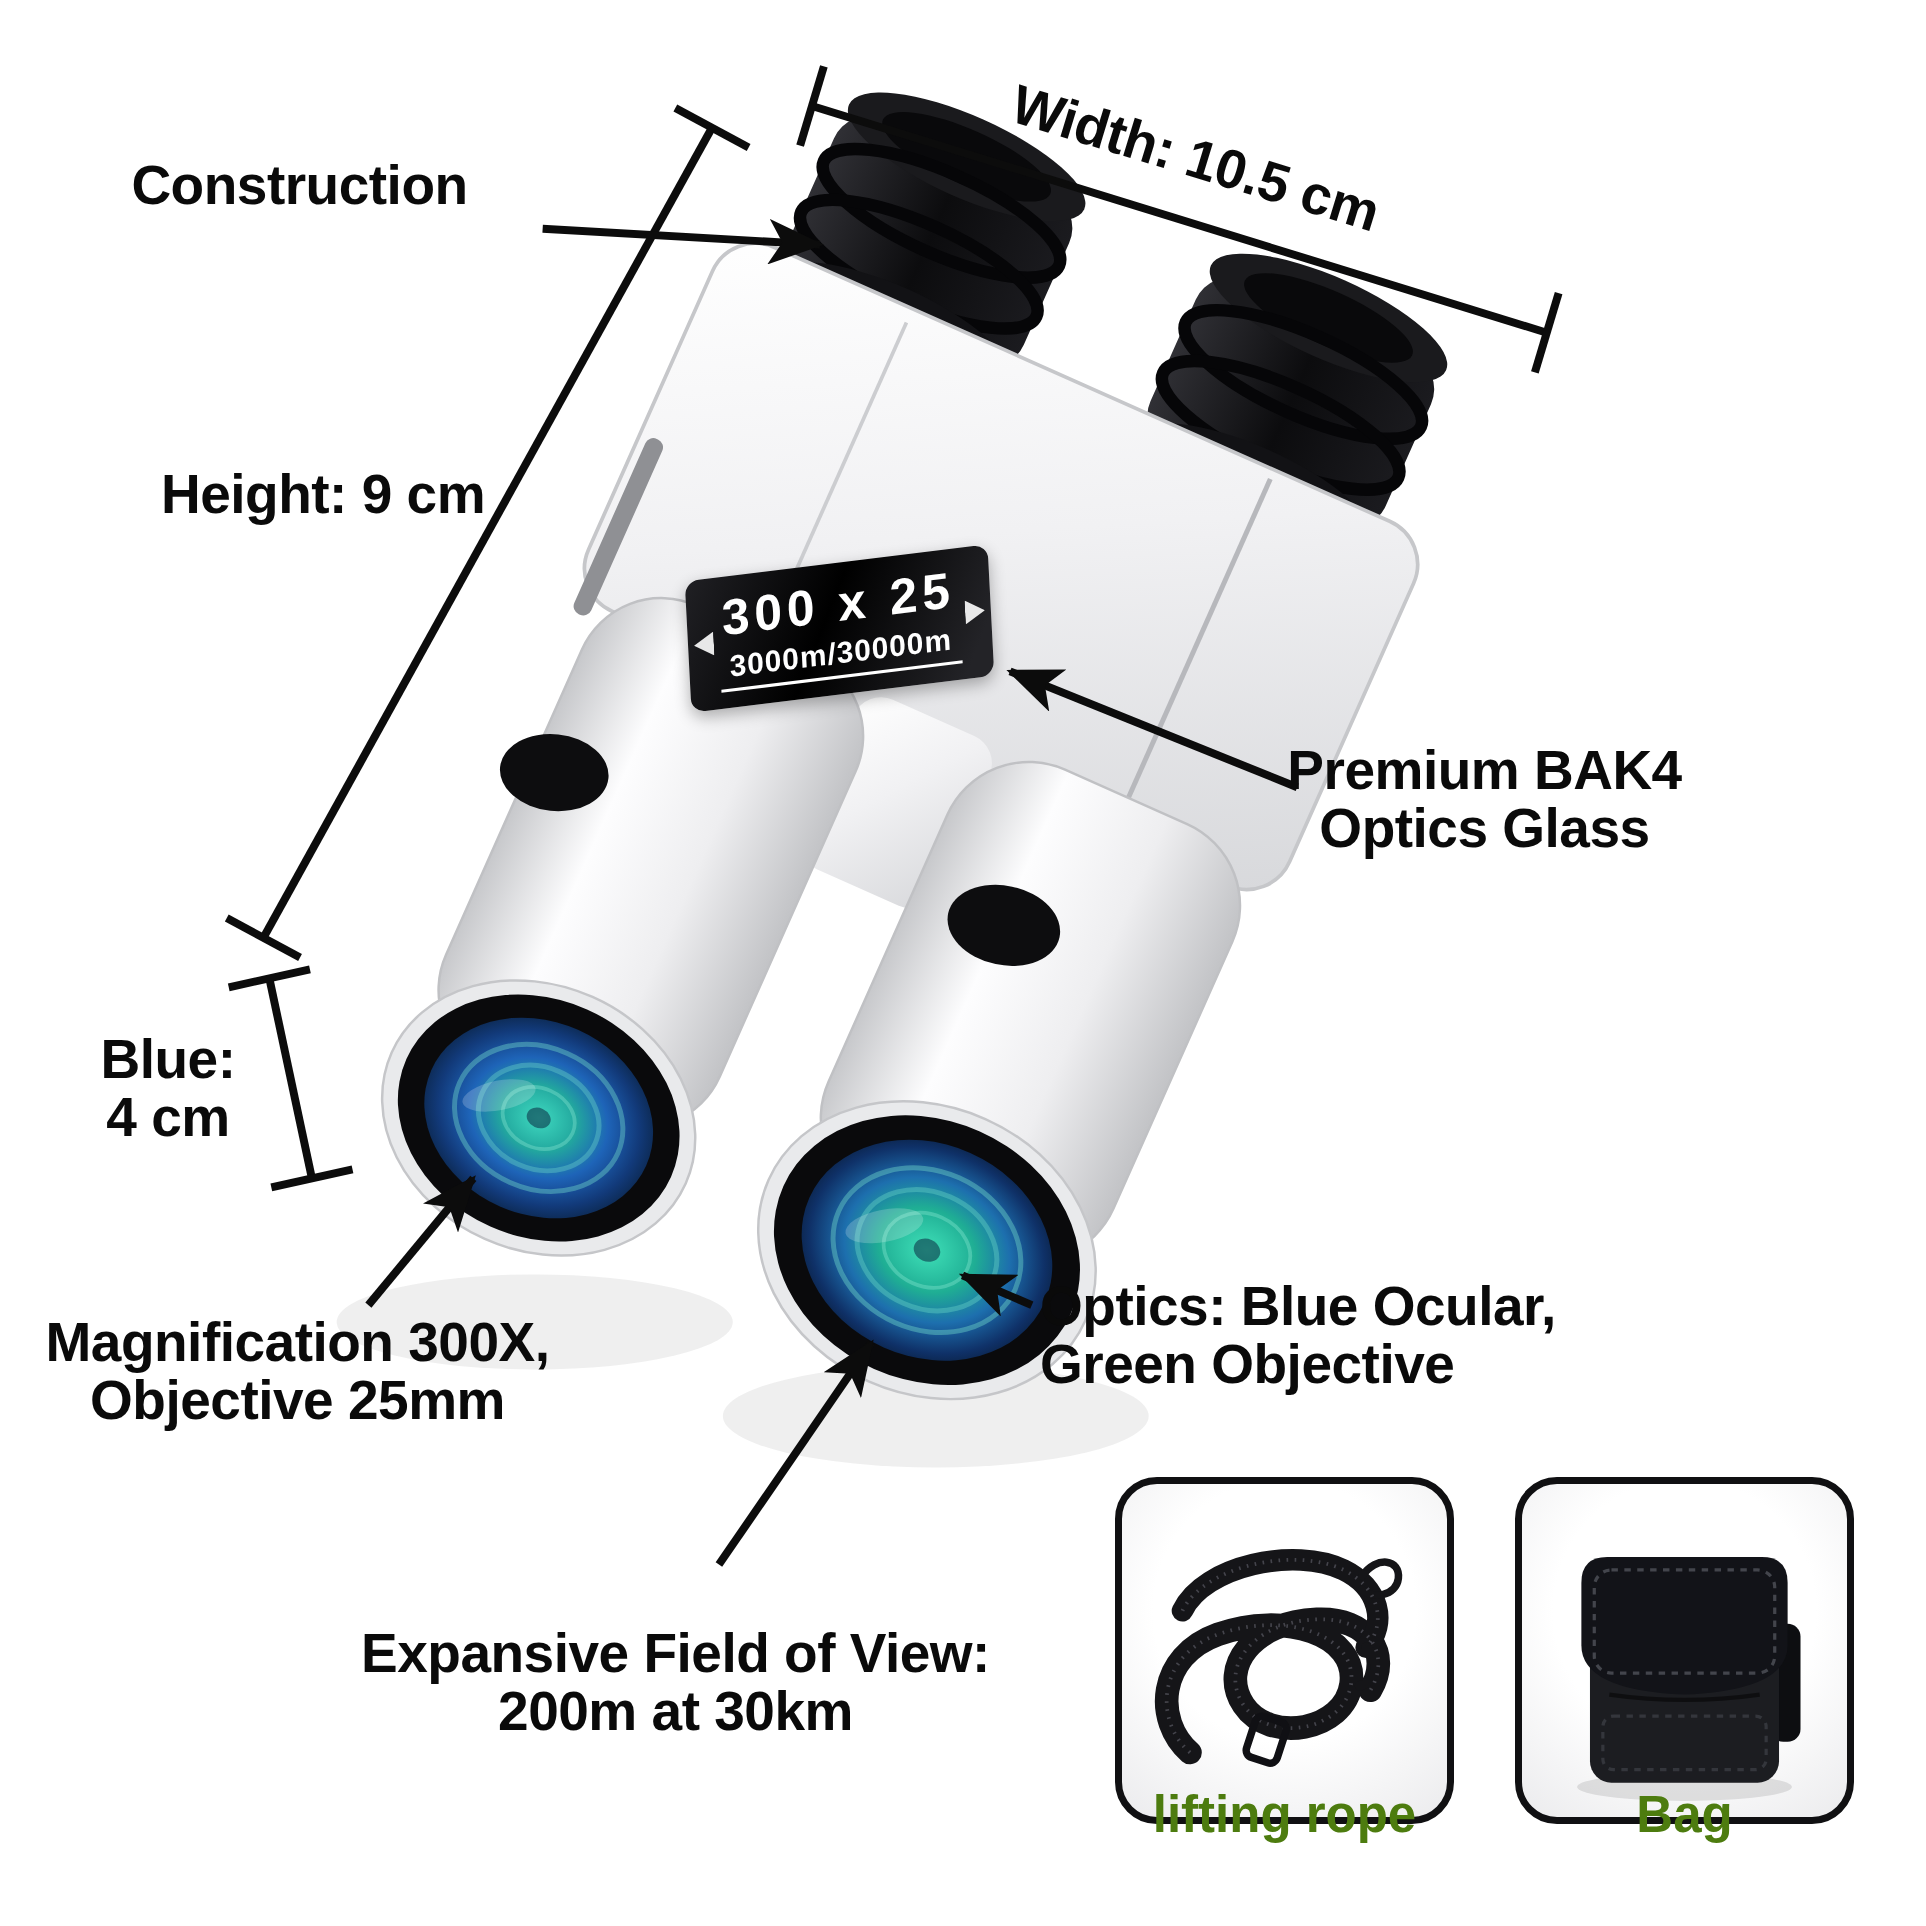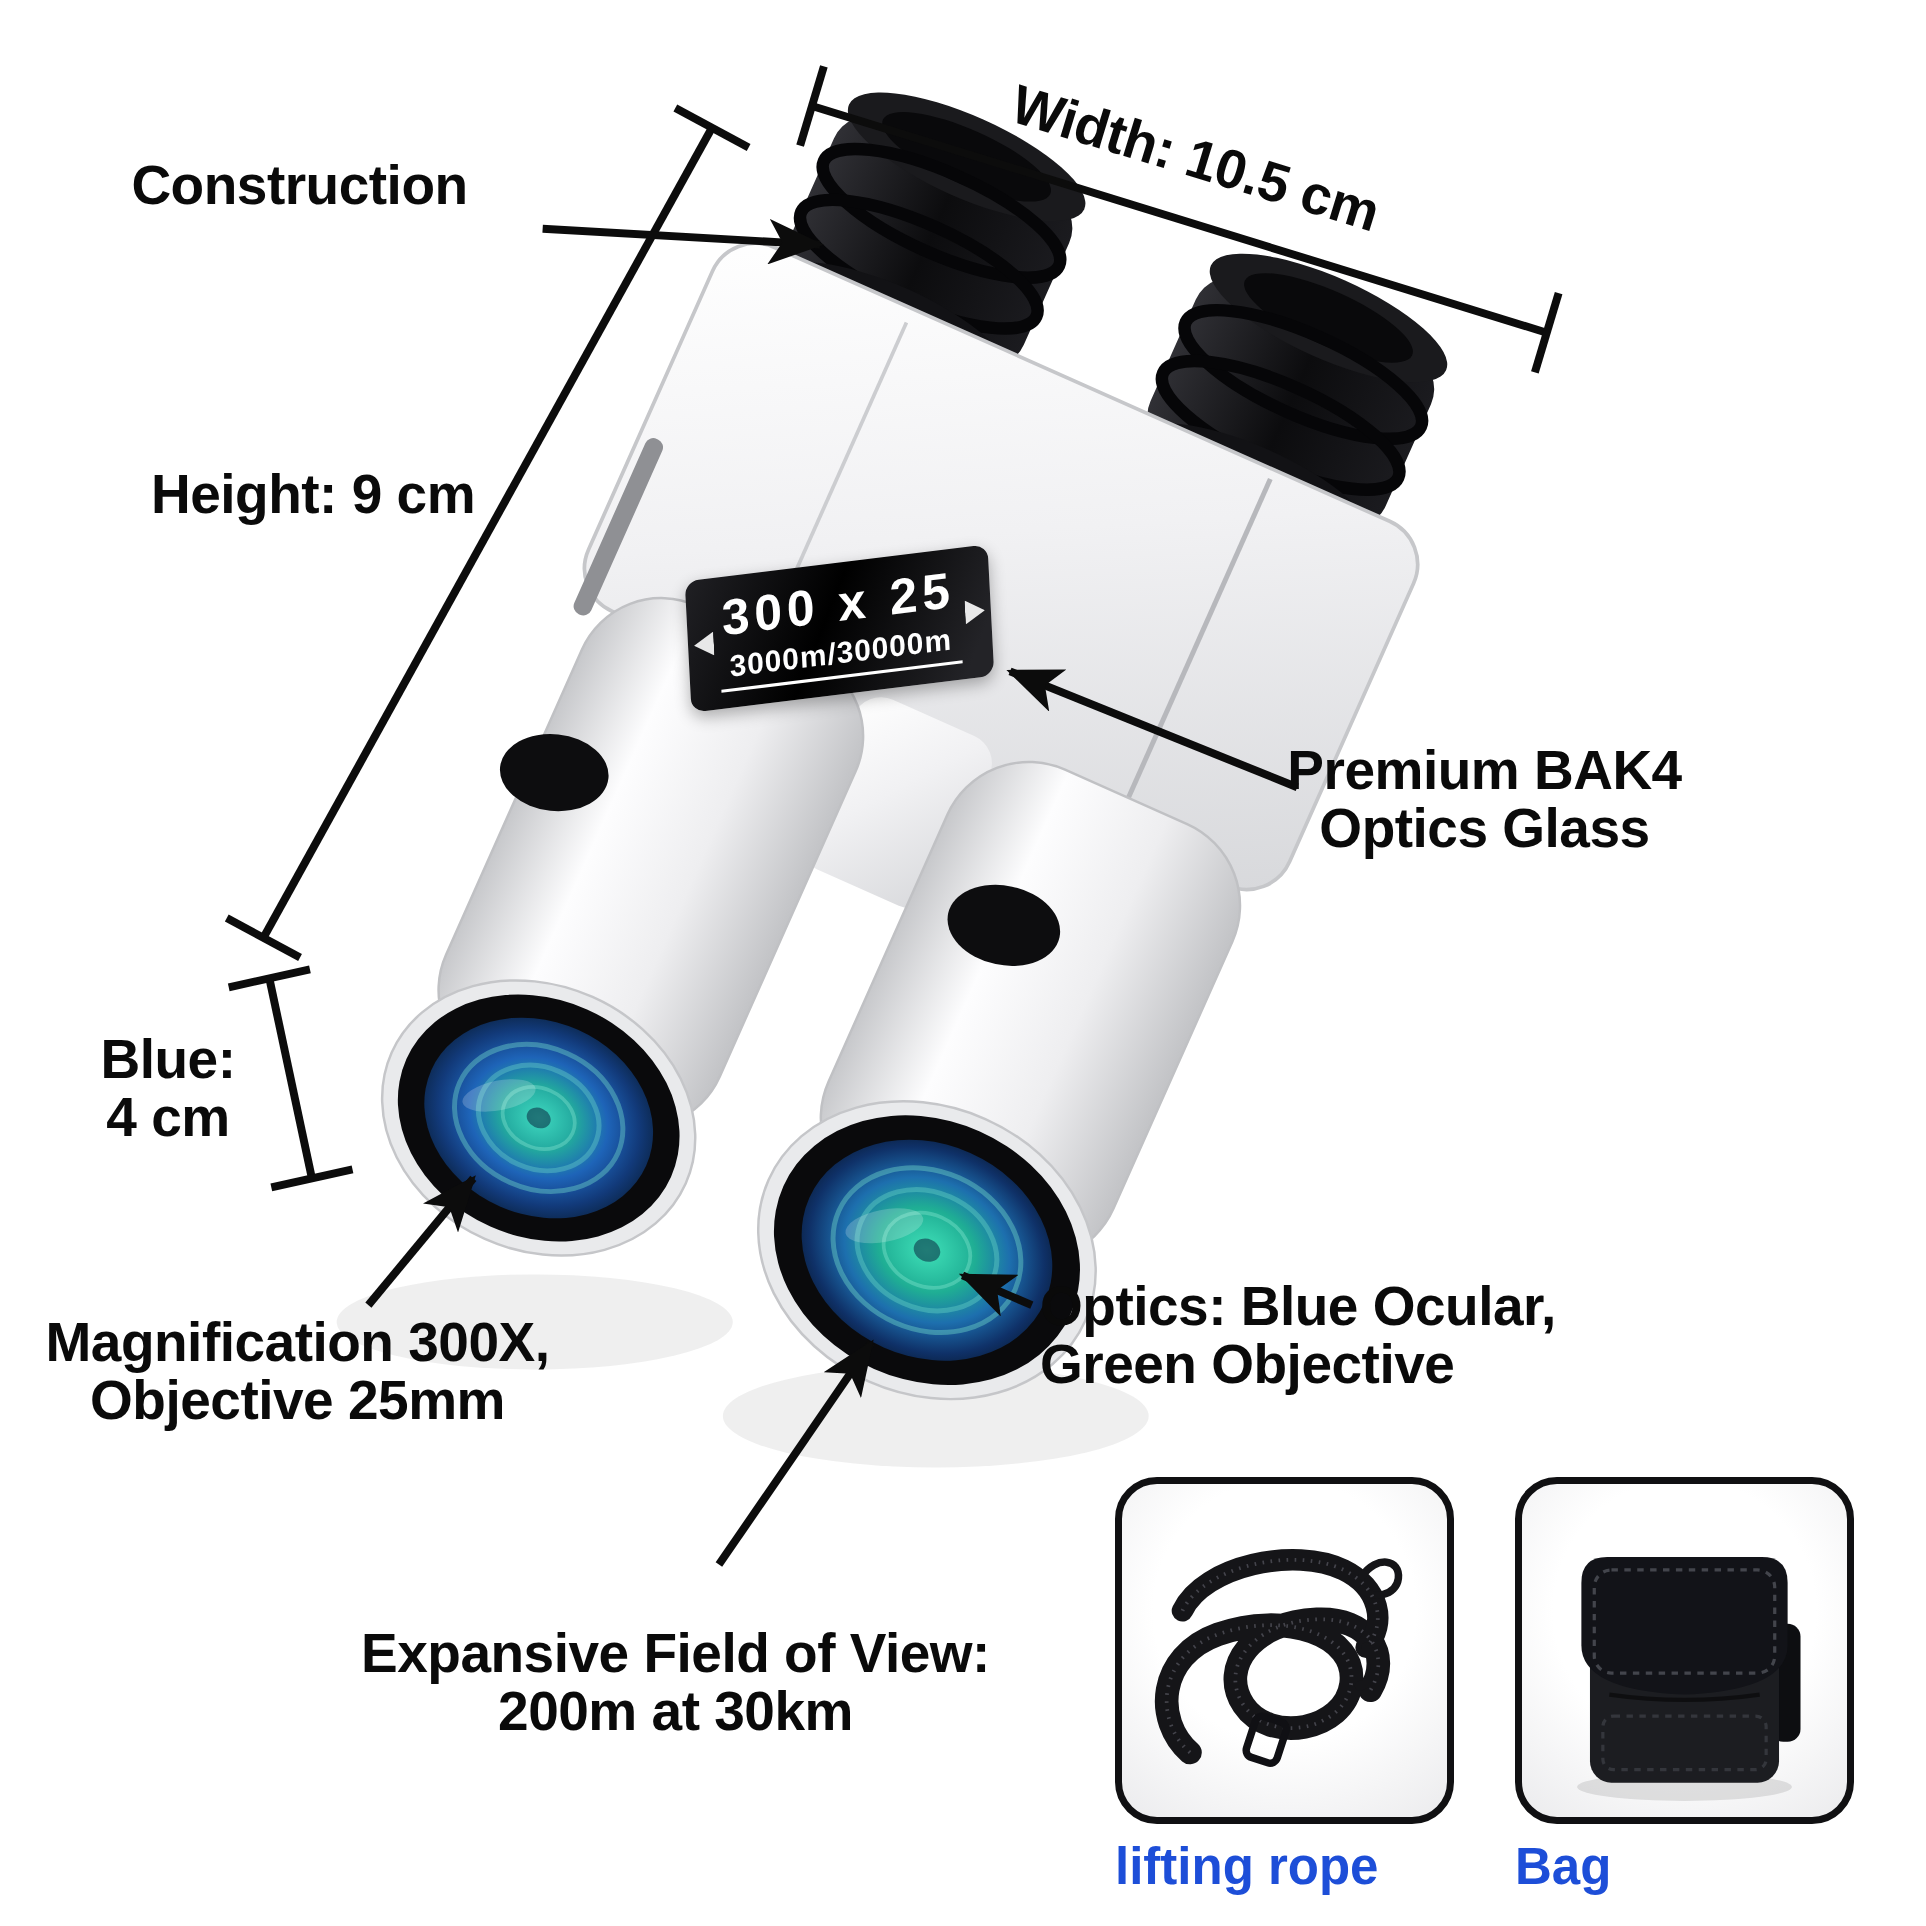--- a/index.html
+++ b/index.html
@@ -27,21 +27,21 @@
   .badge .glint{position:absolute;width:20px;height:24px;background:#ffffff;opacity:.9}
   .badge .glint.gl{left:6px;top:53px;clip-path:polygon(100% 0,0 50%,100% 100%)}
   .badge .glint.gr{right:6px;top:53px;clip-path:polygon(0 0,100% 50%,0 100%)}
   
   .acc-box{
     position:absolute;top:1477px;width:339px;height:347px;
     border:7px solid #101012;border-radius:42px;overflow:hidden;
     background:radial-gradient(circle at 50% 38%,#ffffff 50%,#ebebed 100%);
   }
   .acc-box svg{display:block;width:100%;height:100%}
-  .acc-caption{position:absolute;top:1837px;width:339px;text-align:left;font-weight:700;font-size:51px;color:#1d4ed8}
+  .acc-caption{position:absolute;top:1785px;width:339px;text-align:center;font-weight:700;font-size:51px;color:#4d7c0f}
 </style>
 </head>
 <body>
 
 <div class="canvas">
 
   <svg class="scene" viewBox="0 0 1946 1946">
     <defs>
       <linearGradient id="bodyGrad" x1="0" y1="0" x2="1" y2="1">
         <stop offset="0" stop-color="#ffffff"></stop>
@@ -172,21 +172,21 @@
     <span class="l2">3000m/30000m</span>
     <span class="glint gr"></span>
   </div>
 
   <div class="lbl center" style="left:67px;top:156px;width:465px">
     <div>Construction</div>
   </div>
 
   <div class="lbl center rot17" style="left:869px;top:129px;width:653px">Width: 10.5 cm</div>
 
-  <div class="lbl nowrap" style="left:151px;top:465px">Height: 9 cm</div>
+  <div class="lbl nowrap" style="left:161px;top:465px">Height: 9 cm</div>
 
   <div class="lbl center" style="left:59px;top:1030px;width:218px">
     <div>Blue:</div>
     <div>4 cm</div>
   </div>
 
   <div class="lbl center" style="left:1247px;top:741px;width:475px">
     <div>Premium BAK4</div>
     <div>Optics Glass</div>
   </div>

